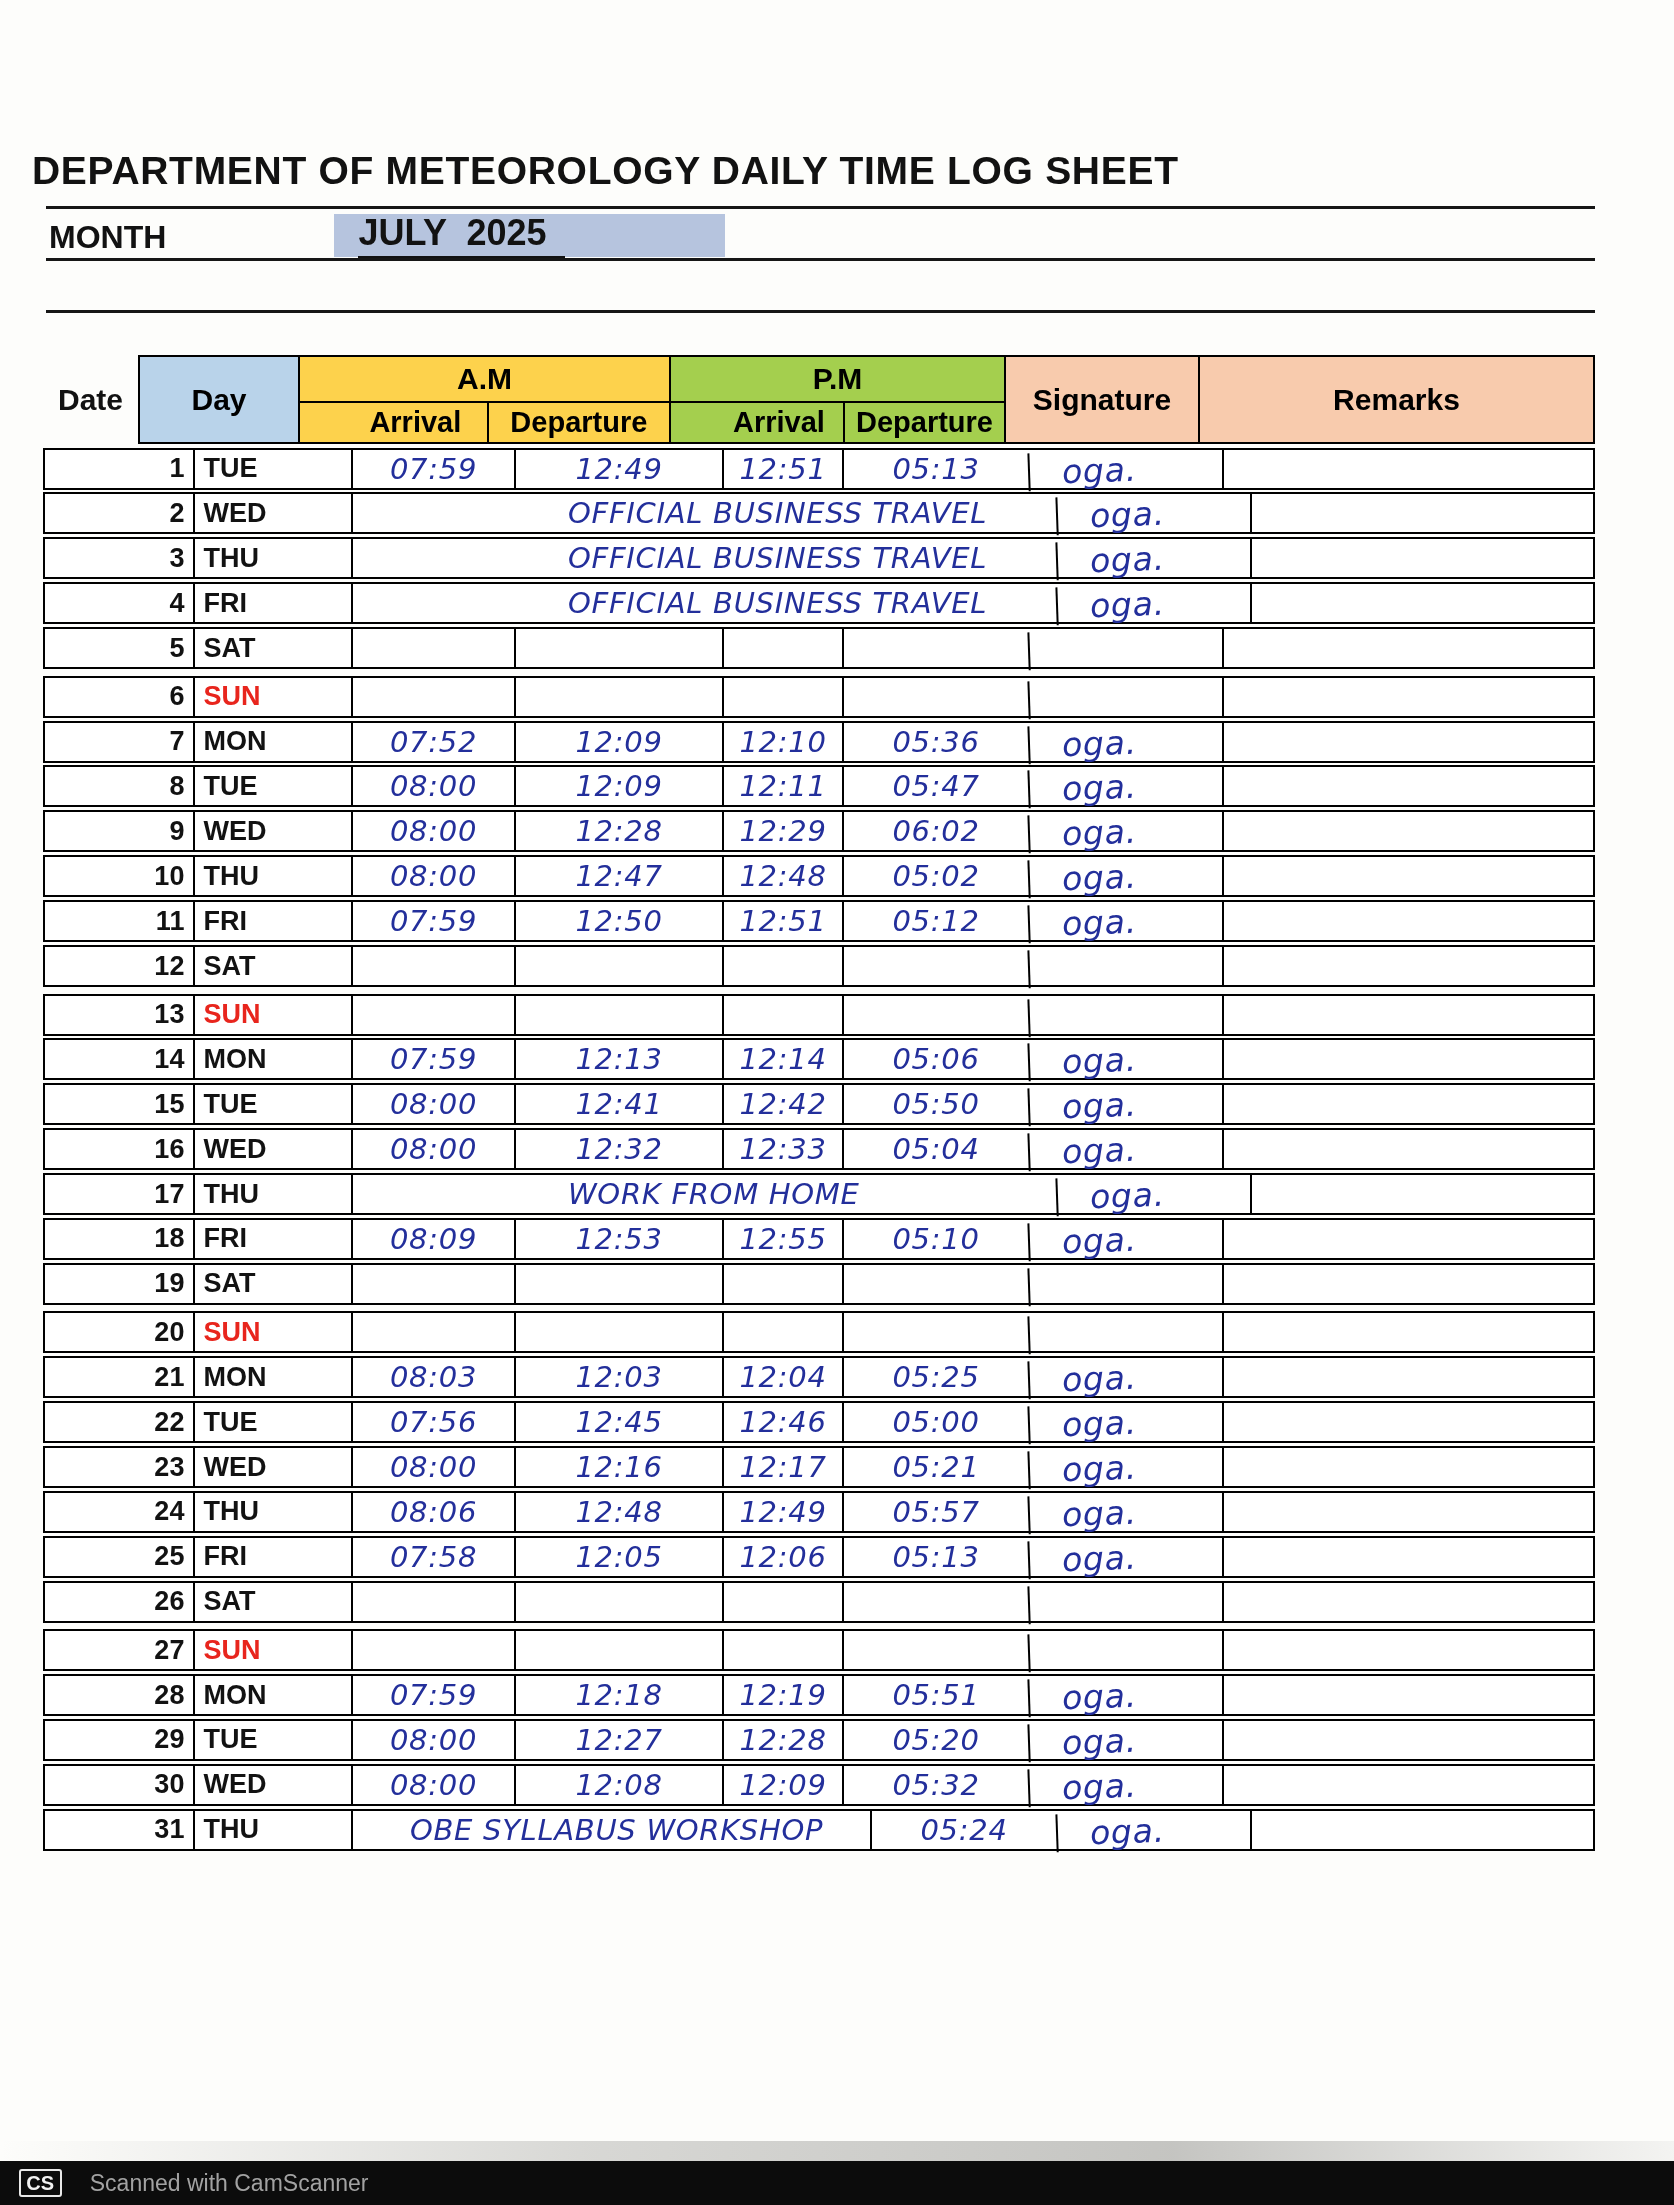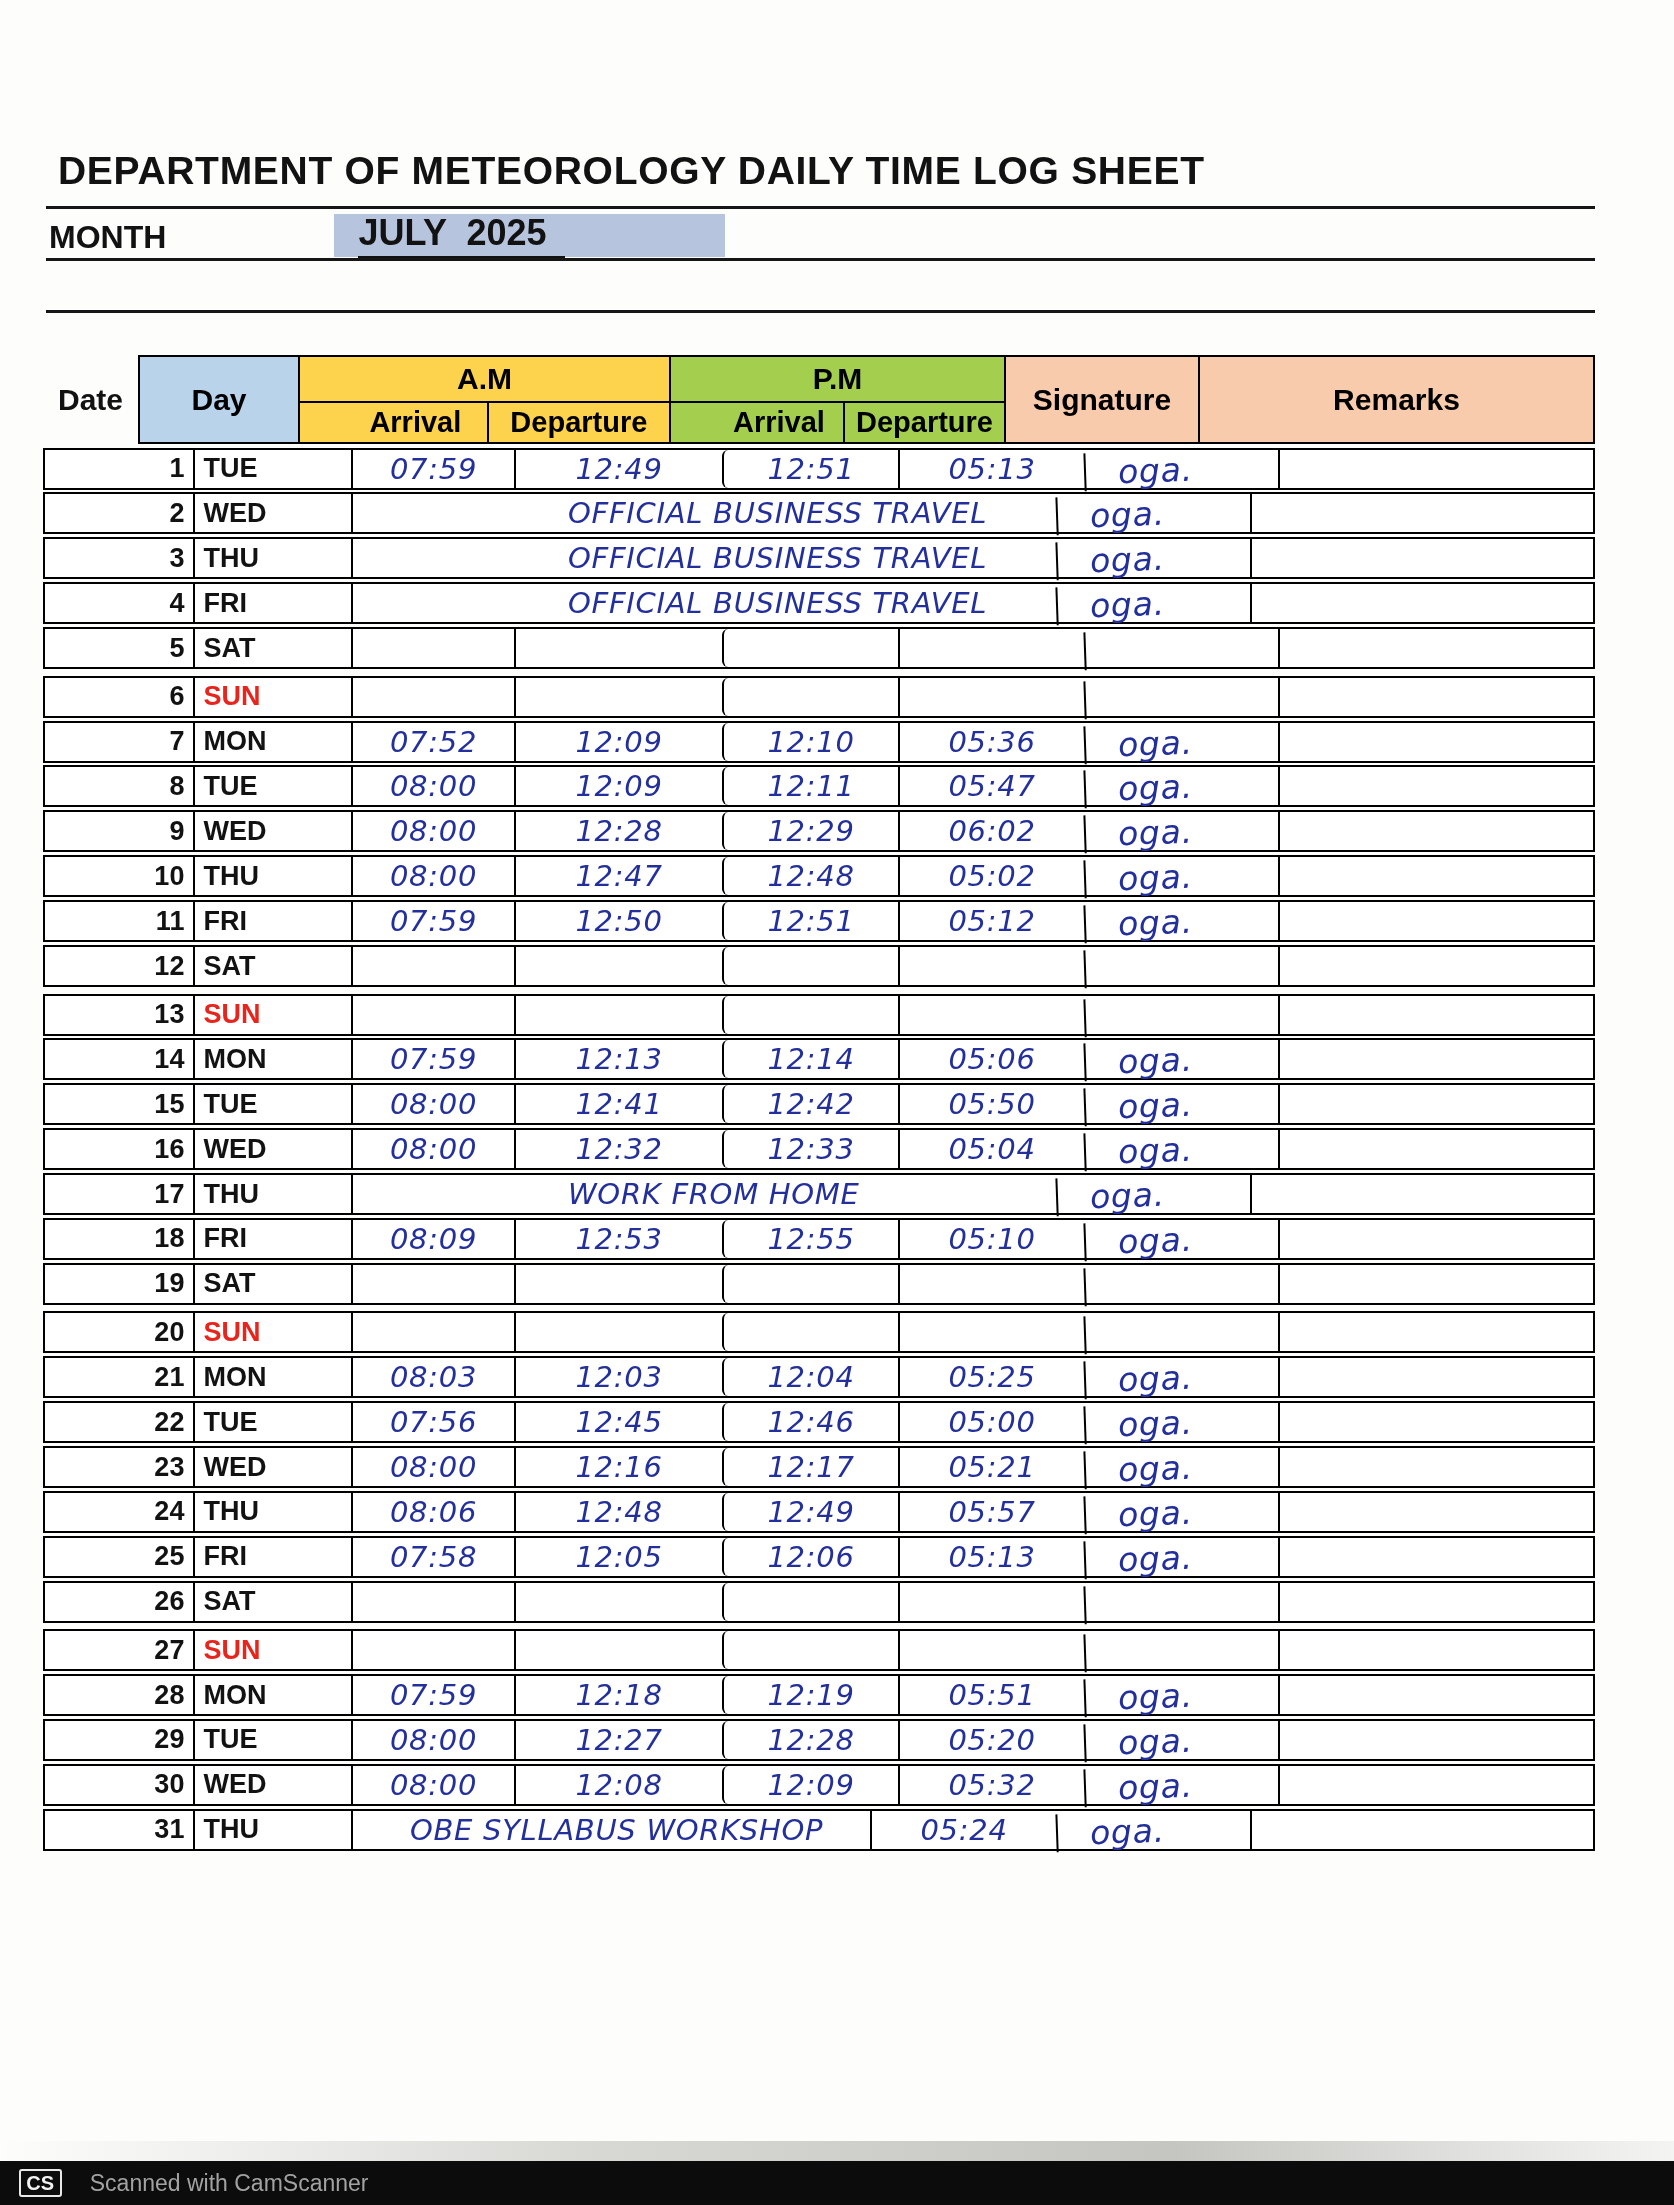--- a/index.html
+++ b/index.html
@@ -8,21 +8,21 @@
     background: #efeeec;
     font-family: "Liberation Sans", sans-serif;
     position: relative;
     overflow: hidden;
   }
   .page {
     position: absolute; inset: 0;
     background: #fdfdfb;
   }
   .title {
-    position: absolute; left: 58px; top: 149px;
+    position: absolute; left: 32px; top: 149px;
     font-size: 39px; font-weight: bold; color: #121212;
     letter-spacing: 0.7px; white-space: pre;
   }
   .rule {
     position: absolute; left: 46px; width: 1549px; height: 2.9px;
     background: #161616;
   }
   .rule-1 { top: 206px; }
   .rule-2 { top: 258px; }
   .rule-3 { top: 310px; }
@@ -88,21 +88,21 @@
     border: 2.2px solid #000; background: #fff; margin-bottom: 2.9px;
   }
   .trow.sunday-row { margin-top: 6.5px; }
   .tcell { border-left: 2.2px solid #000; display: flex; align-items: center; overflow: hidden; }
   .tcell:first-child { border-left: none; }
   .c-date { width: 148px; justify-content: flex-end; padding-right: 8.6px; font-weight: bold; font-size: 27px; color: #121212; }
   .c-day  { width: 158px; padding-left: 8.6px; font-weight: bold; font-size: 27px; color: #121212; }
   .c-day.red { color: var(--sunday-red, #e8251d); }
   .c-amarr { width: 163px; }
   .c-amdep { width: 208px; }
-  .c-pmarr { width: 176px; border-radius: 6px; }
+  .c-pmarr { width: 120px; }
   .c-pmdep { width: 186px; }
   .c-sig   { width: 194px; }
   .c-rem   { flex: 1; }
   .c-note.span4 { width: 705px; padding-left: 215px; }
   .c-note.span3 { width: 519px; padding-left: 57px; }
   .hand {
     font-family: "DejaVu Sans", sans-serif; font-style: italic;
     color: var(--ink, #232f9b); font-size: 29px; justify-content: center;
     letter-spacing: 0.7px; white-space: nowrap;
   }

